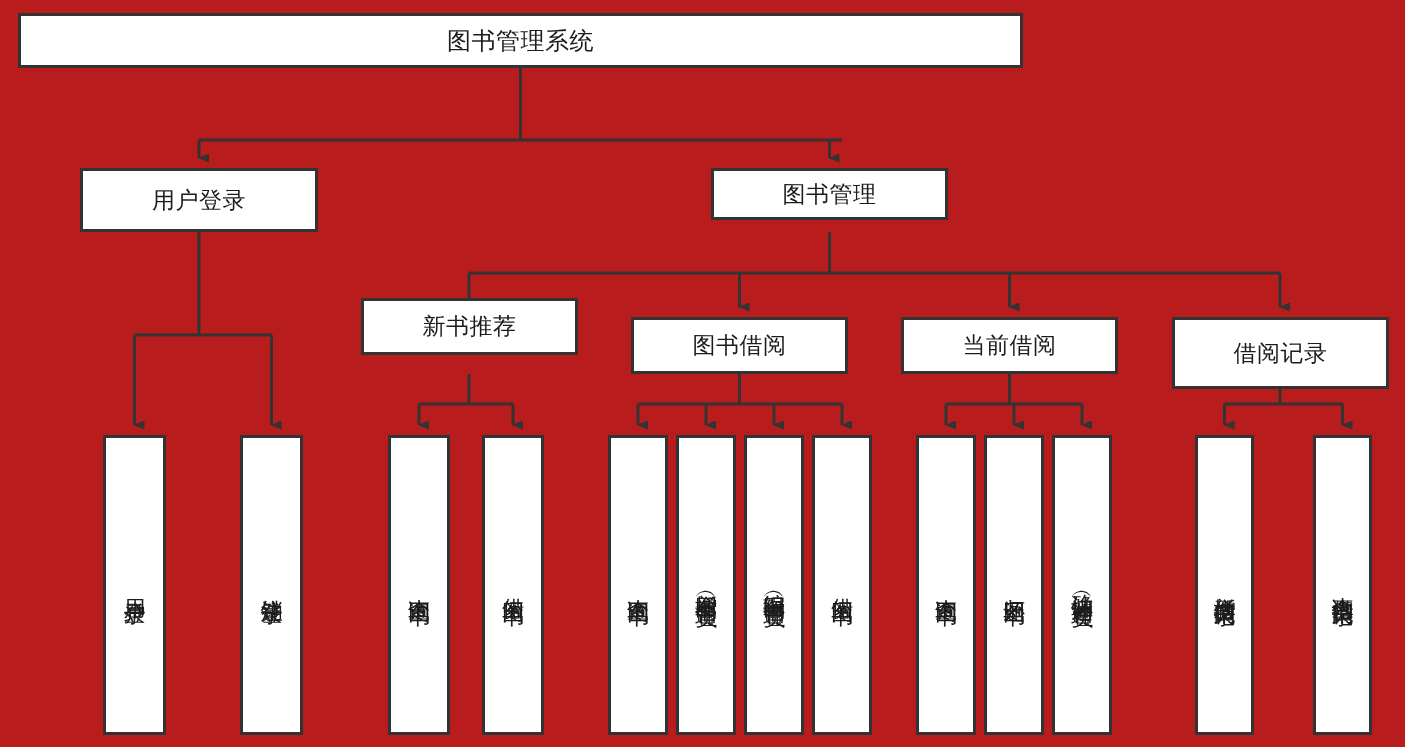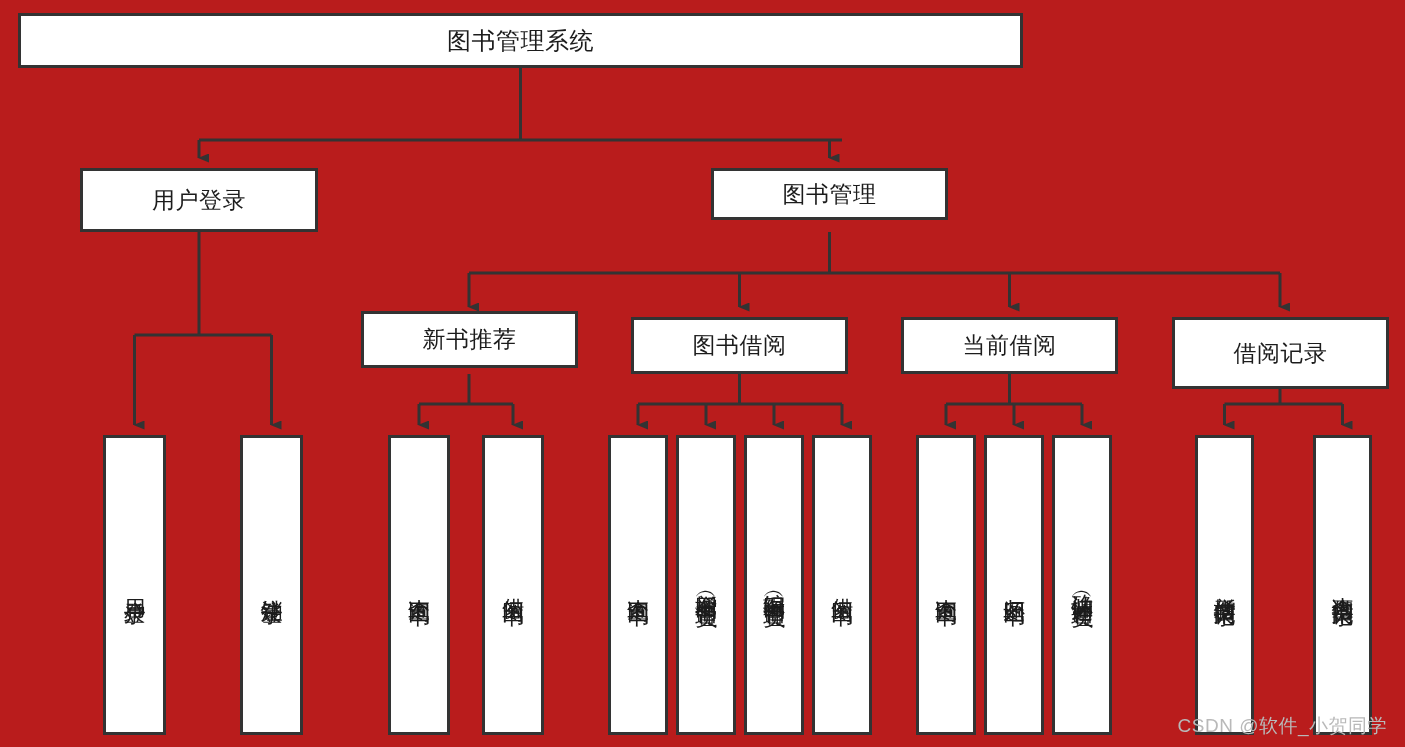--- a/index.html
+++ b/index.html
@@ -134,21 +134,21 @@
   </div>
 
   <div class="node" style="left:80px; top:168px; width:238px; height:64px;">
     <span class="label">用户登录</span>
   </div>
 
   <div class="node" style="left:711px; top:168px; width:237px; height:52px;">
     <span class="label">图书管理</span>
   </div>
 
-  <div class="node" style="left:361px; top:311px; width:217px; height:57px;">
+  <div class="node" style="left:361px; top:298px; width:217px; height:57px;">
     <span class="label">新书推荐</span>
   </div>
 
   <div class="node" style="left:631px; top:317px; width:217px; height:57px;">
     <span class="label">图书借阅</span>
   </div>
 
   <div class="node" style="left:901px; top:317px; width:217px; height:57px;">
     <span class="label">当前借阅</span>
   </div>
@@ -202,15 +202,14 @@
   </div>
 
   <div class="node leaf" style="left:1195px; top:435px; width:59px; height:300px;">
     <span class="label">新增借阅记录</span>
   </div>
 
   <div class="node leaf" style="left:1313px; top:435px; width:59px; height:300px;">
     <span class="label">查询借阅记录</span>
   </div>
 
-  <div id="watermark">CSDN @软件_小贺同学</div>
 
 </div>
 
 </body></html>

